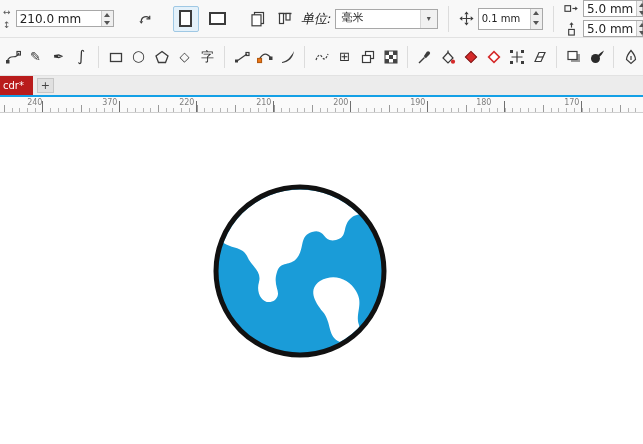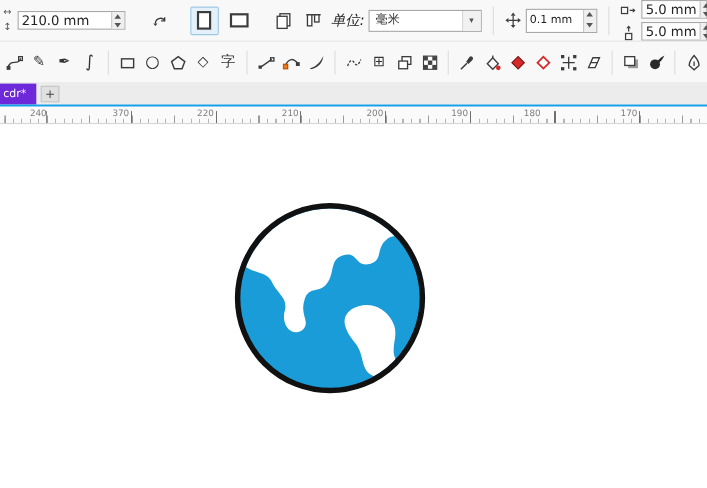--- a/index.html
+++ b/index.html
@@ -38,36 +38,36 @@
   .glyph-portrait{width:9px;height:13px;border:2px solid #3c3c3c;background:#fff;}
   .glyph-landscape{width:13px;height:9px;border:2px solid #3c3c3c;background:#fff;}
   .units-label{font-size:13px;color:#222;font-style:italic;}
   .dropdown{width:116px;height:20px;border:1px solid #a8a8a8;background:#fff;
     display:flex;align-items:flex-start;font-size:11px;box-sizing:border-box;}
   .dropdown span:first-child{flex:1;padding:0 5px;}
   .dd-arrow{width:16px;text-align:center;color:#555;font-size:8px;border-left:1px solid #d7d7d7;
     height:100%;display:flex;align-items:center;justify-content:center;background:#f1f1f1;}
   .vsep{width:1px;height:26px;background:#dcdcdc;margin:0 6px;flex:0 0 auto;}
   .dup-grid{display:flex;flex-direction:column;gap:3px;}
-  .dup-row{display:flex;align-items:flex-end;gap:3px;}
+  .dup-row{display:flex;align-items:flex-start;gap:3px;}
   .mini-ic{width:16px;height:16px;display:flex;align-items:center;justify-content:center;}
 
   
   .toolbar2{
     height:38px;box-sizing:border-box;background:#f8f8f8;border-bottom:1px solid #e2e2e2;
     display:flex;align-items:center;gap:6px;padding-left:4px;overflow:hidden;flex:0 0 auto;
   }
   .ti{width:17px;height:17px;flex:0 0 auto;display:flex;align-items:center;justify-content:center;
     font-size:13px;line-height:17px;color:#333;}
   .ti.big{font-size:15px;}
   .vsep2{width:1px;height:22px;background:#dcdcdc;margin:0 2px;flex:0 0 auto;}
 
   
   .tabbar{height:19px;background:#ececec;display:flex;align-items:center;flex:0 0 auto;}
-  .tab{height:19px;background:#6d28d9;color:#fff;font-size:10px;
+  .tab{height:19px;background:#b91c1c;color:#fff;font-size:10px;
     display:flex;align-items:center;padding:0 9px 0 3px;box-sizing:border-box;}
   .tab-add{width:17px;height:15px;background:#e0e0e0;border:1px solid #c6c6c6;color:#444;
     font-size:11px;display:flex;align-items:center;justify-content:center;margin-left:4px;box-sizing:border-box;}
   .tab-underline{height:2px;background:#14a0e6;flex:0 0 auto;}
 
   
   .ruler{position:relative;height:16px;box-sizing:border-box;background:#fafafa;
     border-bottom:1px solid #cfcfcf;flex:0 0 auto;overflow:hidden;
     font-size:8px;color:#7e7e7e;}
   .tk{position:absolute;bottom:0;right:0;}

